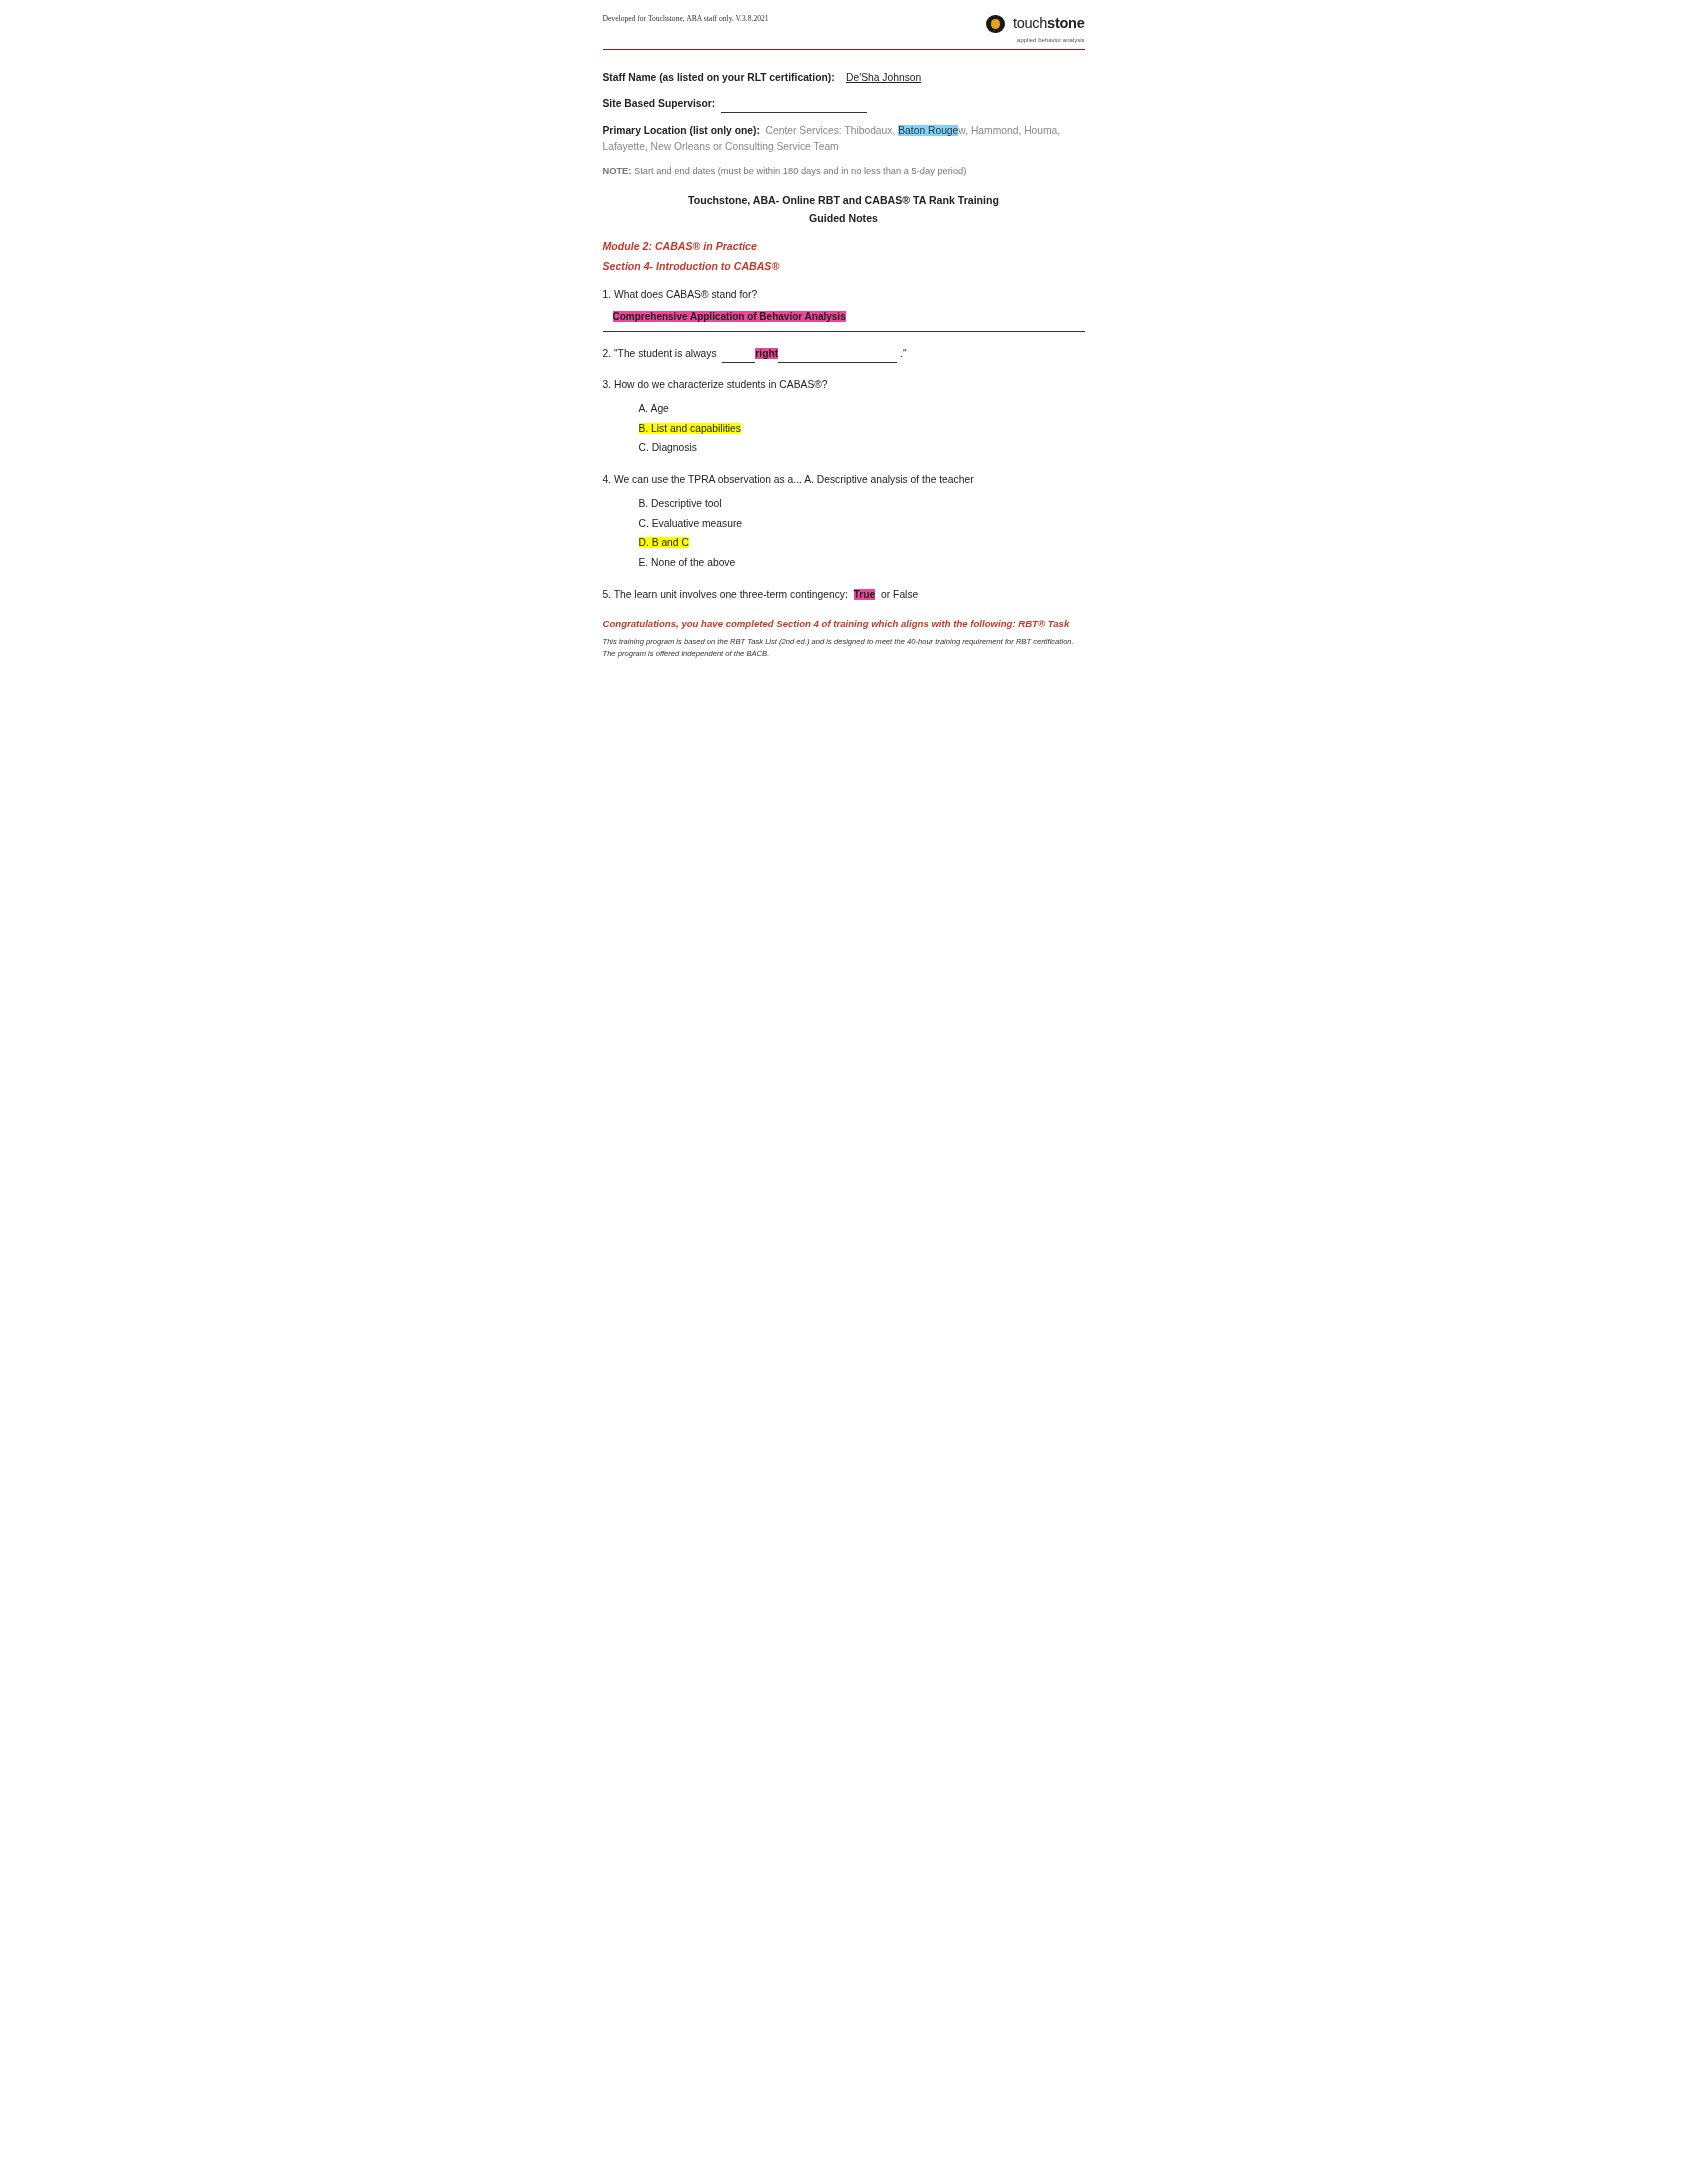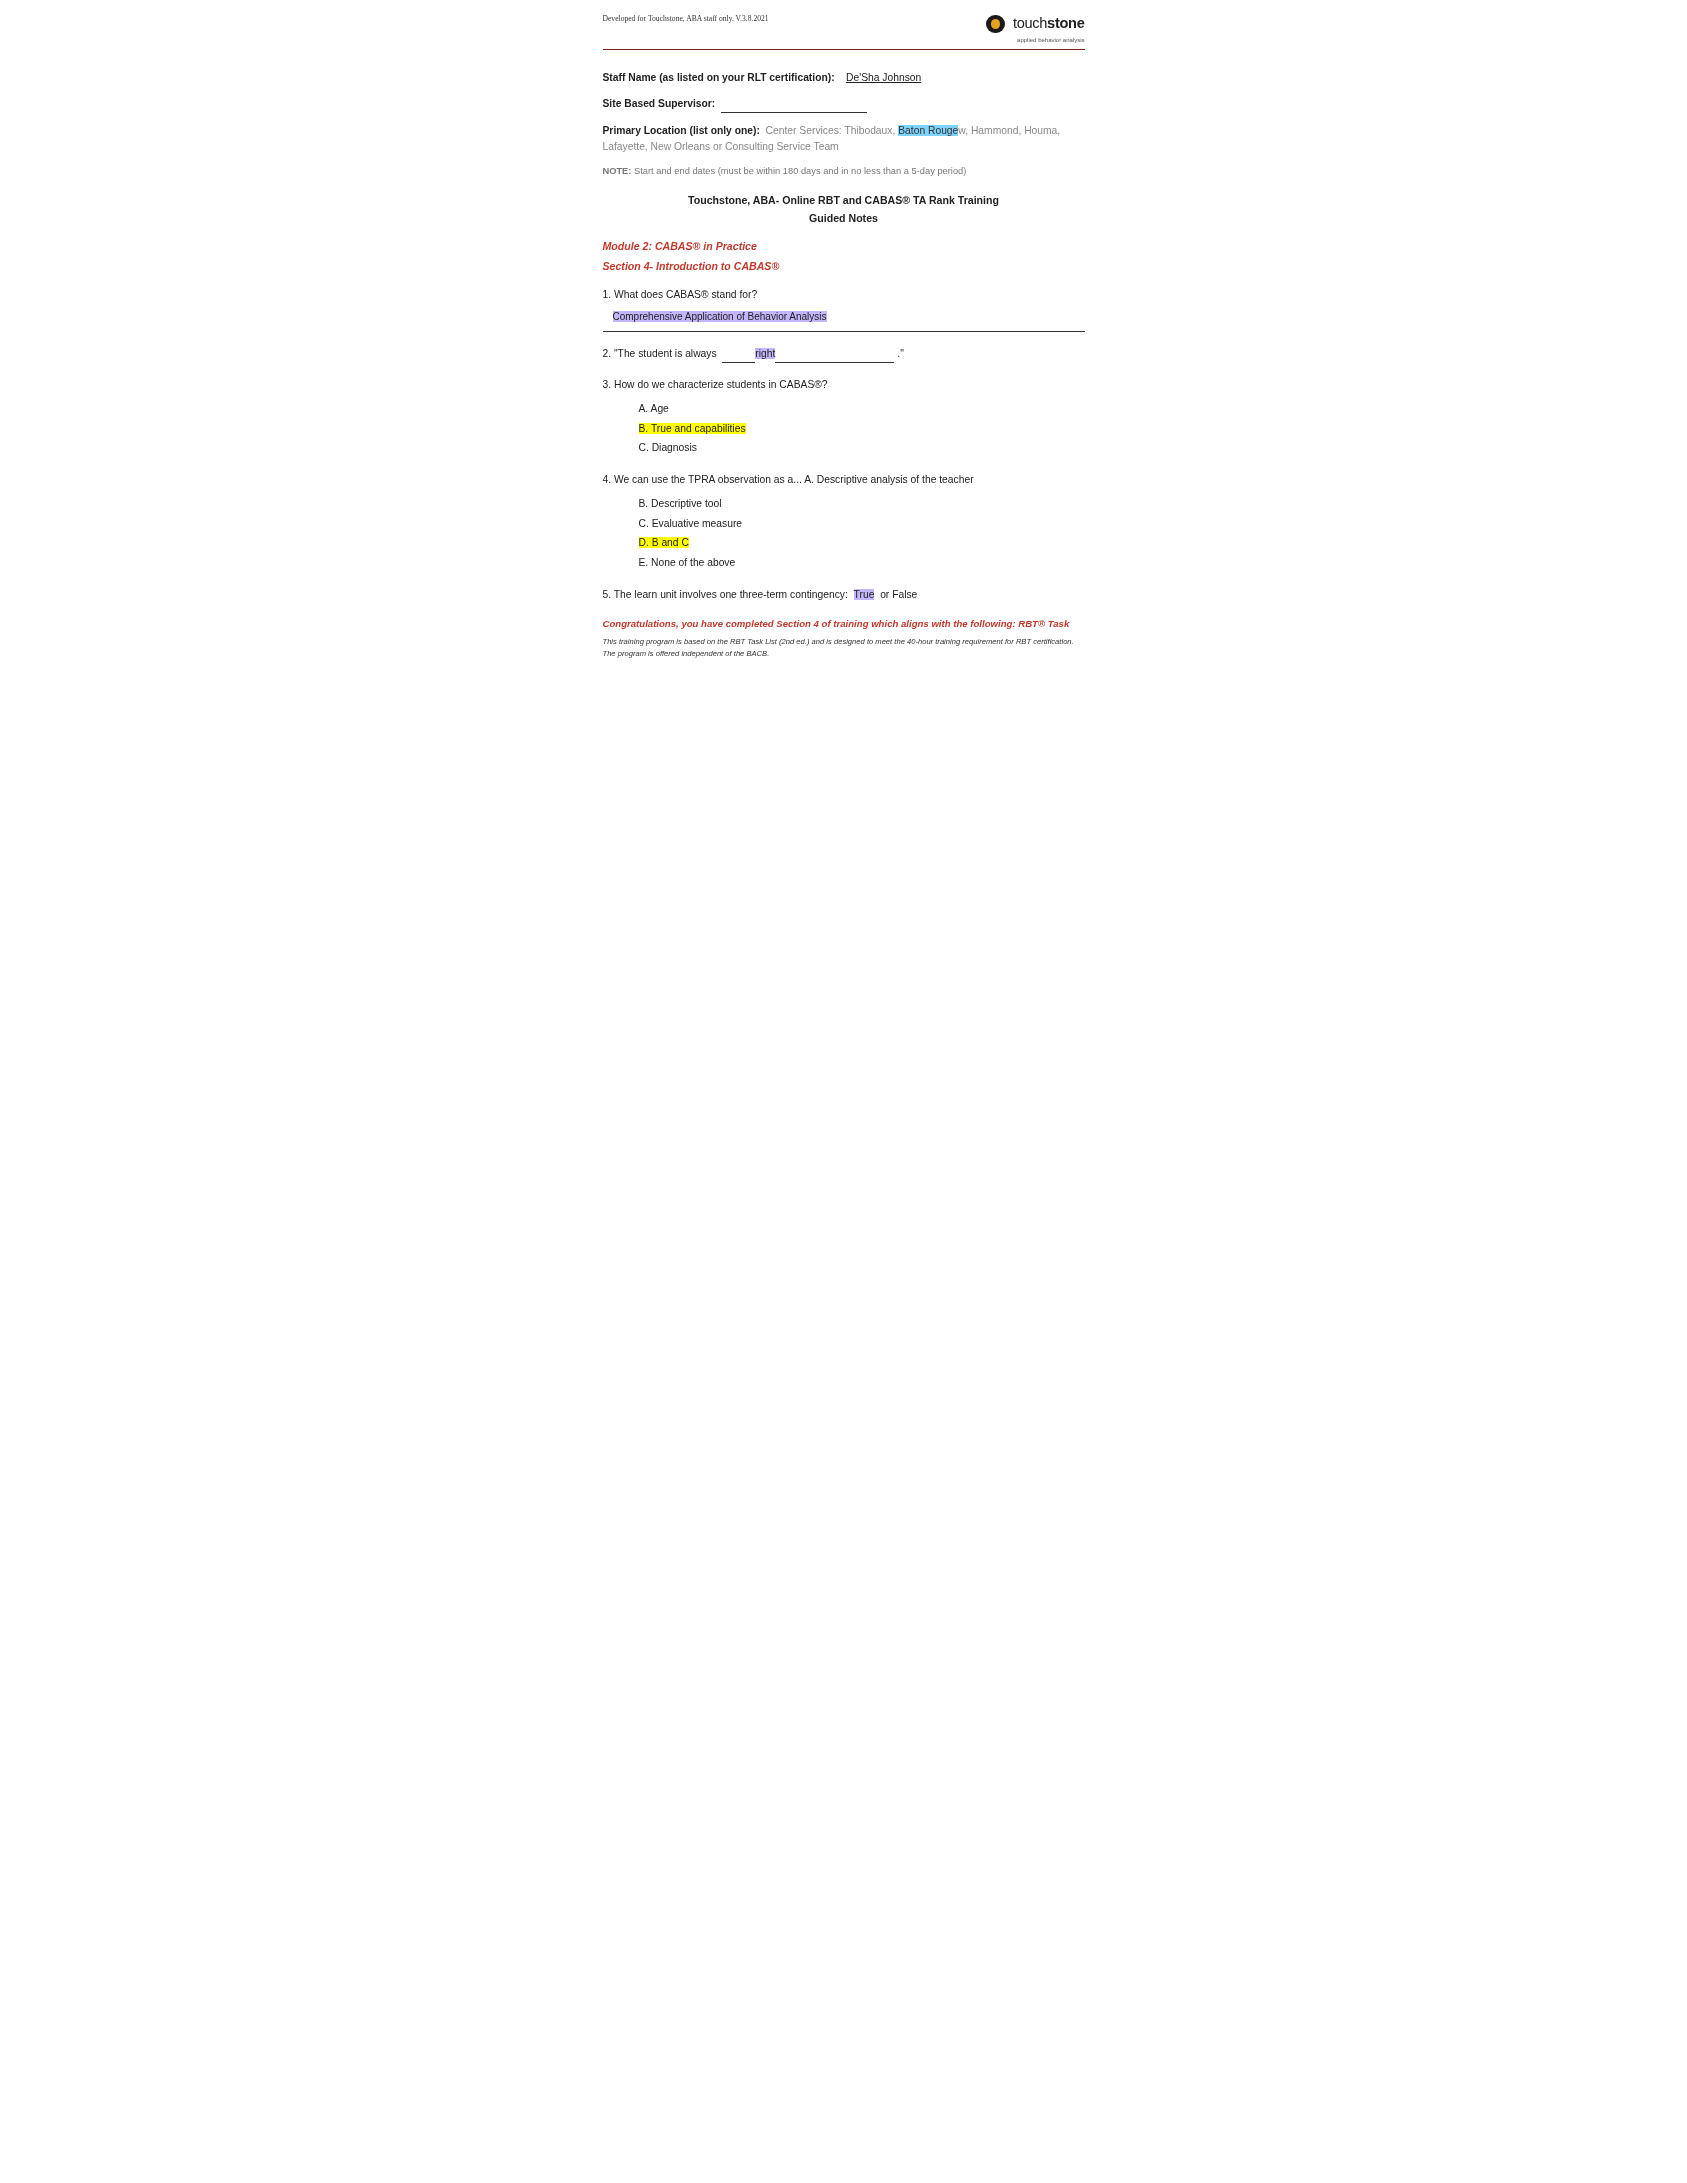--- a/index.html
+++ b/index.html
@@ -136,22 +136,23 @@
       font-size: 10.6px;
       font-family: Arial, Helvetica, sans-serif;
       margin-bottom: 12px;
     }
     .question {
       font-family: Arial, Helvetica, sans-serif;
       font-size: 10.3px;
       margin-bottom: 6.6px;
     }
     .answer-highlighted {
-      background: #c4b5fd;
-      font-family: Arial, Helvetica, sans-serif;
+      background: #ec4899;
+      font-family: Arial, Helvetica, sans-serif;
+      font-weight: bold;
     }
     .answer-line {
       display: inline-block;
       border-bottom: 1px solid #333;
       min-width: 119px;
       vertical-align: bottom;
     }
     .divider-line {
       border: none;
       border-top: 1px solid #333;
@@ -260,21 +261,21 @@
 
 <div class="question-block">
   <div class="question">
     <span>3. </span>
     <span>How do we characterize students in CABAS®?</span>
   </div>
   <div class="option-row">
     <span>A. Age</span>
   </div>
   <div class="option-row">
-    <span class="option-highlight">B. True and capabilities</span>
+    <span class="option-highlight">B. List and capabilities</span>
   </div>
   <div class="option-row">
     <span>C. Diagnosis</span>
   </div>
 </div>
 
 <div class="question-block">
   <div class="question">
     <span>4. </span>
     <span>We can use the TPRA observation as a... A. Descriptive analysis of the teacher</span>

